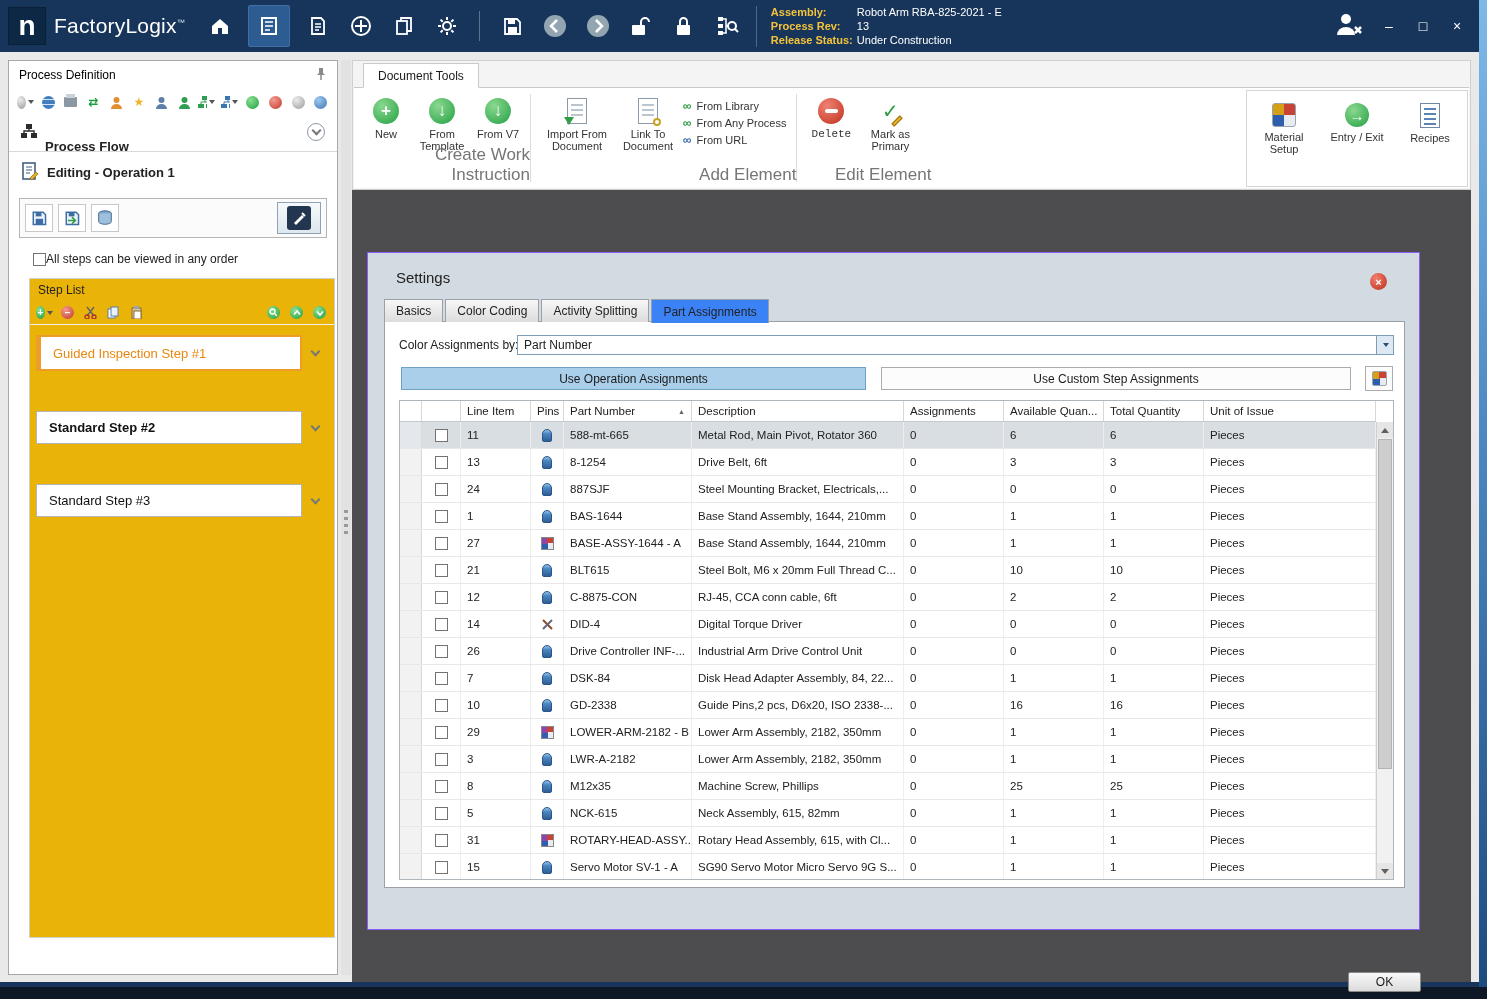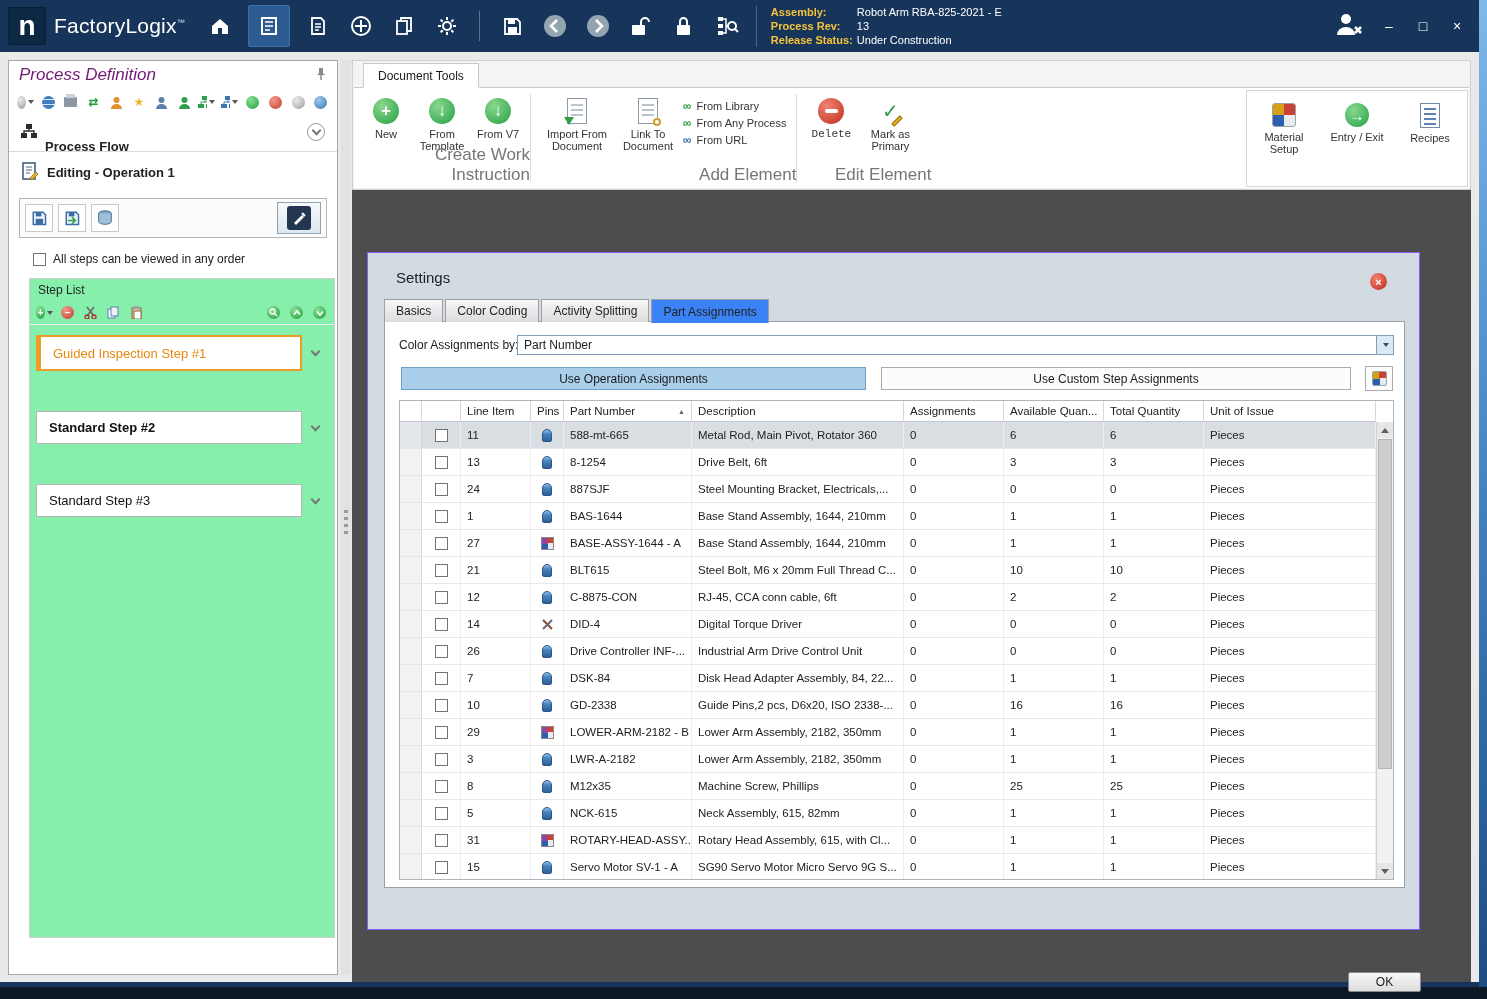--- a/index.html
+++ b/index.html
@@ -28,21 +28,21 @@
   .tb-value { color:#ffffff; }
   .tb-right { margin-left:auto; display:flex; align-items:center; gap:18px; padding-right:14px; }
   .winbtn { color:#fff; font-size:14px; width:16px; text-align:center; cursor:default; }
 
   
   .content-bg { position:absolute; top:52px; left:0; width:1479px; height:930px; background:#e9e9e9; }
 
   
   .left-panel { position:absolute; left:8px; top:60px; width:330px; height:915px; background:#fff; border:1px solid #a8a8a8; font-size:12px; }
   .lp-header { height:28px; display:flex; align-items:center; justify-content:space-between; padding:0 10px; }
-  .lp-title { font-size:17px; color:#701a75;font-style:italic; }
+  .lp-title { font-size:12px; color:#000000; }
   .lp-toolbar { height:26px; display:flex; align-items:center; gap:6px; padding:0 8px; }
   .mini { width:17px; height:17px; display:flex; align-items:center; justify-content:center; font-size:12px; position:relative; }
   .dot { width:13px; height:13px; border-radius:50%; display:flex; align-items:center; justify-content:center; color:#fff; font-size:10px; font-weight:bold; line-height:1; }
   .dot.green { background:radial-gradient(circle at 35% 30%, #8ae094, #1f9e3d); }
   .dot.red { background:radial-gradient(circle at 35% 30%, #f49a8e, #c0392b); }
   .dot.gray { background:radial-gradient(circle at 35% 30%, #ececec, #9a9a9a); }
   .dot.blue { background:radial-gradient(circle at 35% 30%, #9ec8ee, #3a76b4); }
   .caret { width:0; height:0; border-left:3px solid transparent; border-right:3px solid transparent; border-top:4px solid #555; margin-left:2px; }
   .globe { width:13px; height:13px; border-radius:50%; background:#3f7fc1; background-image:linear-gradient(transparent 3px, rgba(255,255,255,.8) 3px, rgba(255,255,255,.8) 4px, transparent 4px, transparent 8px, rgba(255,255,255,.8) 8px, rgba(255,255,255,.8) 9px, transparent 9px); }
   .printer { width:13px; height:10px; background:#8b98a3; border-radius:1px; position:relative; }
@@ -51,23 +51,23 @@
   .lp-flow-label { font-weight:bold; font-size:13px; color:#222; flex:1;margin-top:28px; }
   .circle-btn { width:18px; height:18px; border:1.5px solid #8a99a6; border-radius:50%; display:flex; align-items:center; justify-content:center; }
   .chevron { width:7px; height:7px; border-right:2px solid #777; border-bottom:2px solid #777; transform:rotate(45deg); margin-top:-3px; }
   .lp-divider { height:1px; background:#d9d9d9; margin:2px 0 4px 0; }
   .lp-edit-row { height:32px; display:flex; align-items:center; padding:0 12px; gap:8px; }
   .lp-edit-label { font-size:13px; font-weight:600; color:#222; }
   .lp-tools-box { margin:10px 10px 0 10px; height:40px; border:1px solid #b5b5b5; display:flex; align-items:center; padding:3px 5px; gap:5px; background:#fbfbfb; }
   .lp-tool-btn { width:28px; height:28px; border:1px solid #c8c8c8; background:#fff; display:flex; align-items:center; justify-content:center; }
   .lp-edit-big { margin-left:auto; width:44px; height:32px; border:1px solid #8fa3b5; background:linear-gradient(#f6f9fb,#dde7ee); display:flex; align-items:center; justify-content:center; }
   .edit-tile { width:24px; height:24px; background:#22364f; border-radius:3px; display:flex; align-items:center; justify-content:center; }
-  .lp-check-row { margin-top:14px; padding-left:24px; display:flex; align-items:center; gap:7px; }
+  .lp-check-row { margin-top:14px; padding-left:24px; display:flex; align-items:center; }
   .checkbox { width:13px; height:13px; border:1px solid #737373; background:#fff; display:inline-block; flex:none; }
-  .lp-steps-box { margin:12px 2px 0 20px; height:660px; border:1px solid #cfcfcf; background:#86efac; }
+  .lp-steps-box { margin:12px 2px 0 20px; height:660px; border:1px solid #cfcfcf; background:#eab308; }
   .lp-steps-title { height:22px; display:flex; align-items:center; padding:0 8px; font-size:12px; color:#222; }
   .lp-steps-toolbar { height:24px; display:flex; align-items:center; gap:6px; padding:0 6px; border-bottom:1px solid #eee; }
   .steps-area { padding:10px 6px 12px 6px; }
   .step-row { display:flex; align-items:center; margin-bottom:40px; }
   .step-box { flex:1; height:33px; border:1px solid #b5b5b5; background:#fff; display:flex; align-items:center; padding-left:12px; font-size:13px; color:#111; }
   .step-box.sel { border:2px solid #ee9c28; border-left-width:5px; color:#e8860f; height:36px; }
   .step-box.bold { font-weight:bold; }
   .step-chev { width:26px; display:flex; justify-content:center; }
 
   

